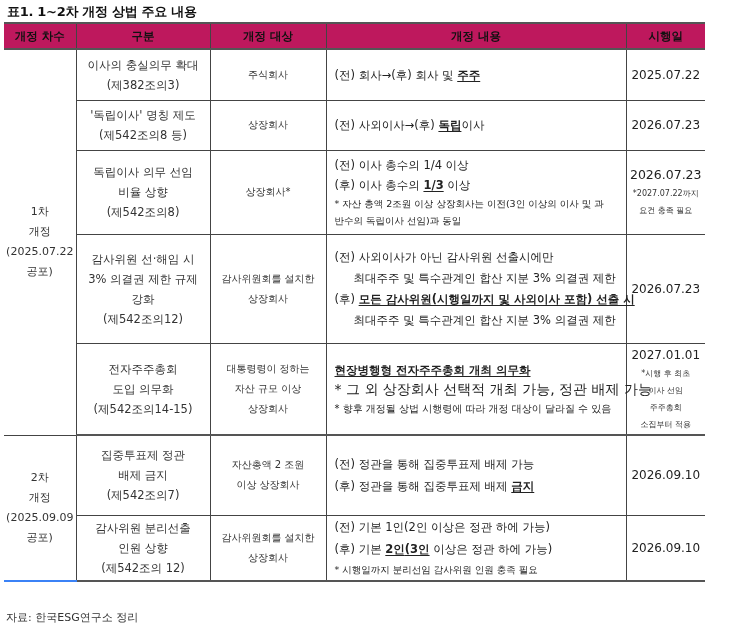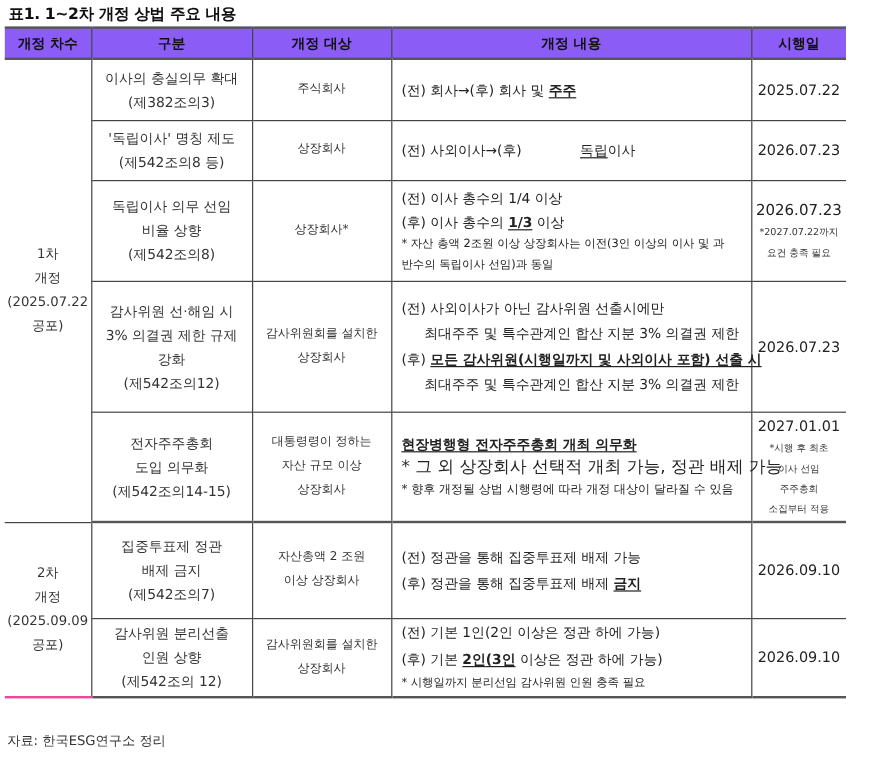--- a/index.html
+++ b/index.html
@@ -14,21 +14,21 @@
       letter-spacing: -0.3px;
     }
     table.main {
       position: absolute; left: 4px; top: 22px;
       width: 701px;
       border-collapse: collapse;
       table-layout: fixed;
       font-size: 11px;
     }
     table.main th {
-      background: #8b5cf6;
+      background: #be185d;
       font-weight: bold;
       font-size: 11.5px;
       height: 24px;
       border-top: 2px solid #555;
       border-bottom: 2px solid #555;
       border-left: 1px solid #444;
       border-right: 1px solid #444;
       padding: 0;
       text-align: center;
       color: #111;
@@ -49,21 +49,21 @@
     .c-stage { color: #333; font-size: 11px; line-height: 21px; }
     .c-cat { font-size: 11.5px; line-height: 22px; color: #333; }
     .c-target { font-size: 10px; line-height: 21px; color: #333; }
     .c-content { text-align: left !important; padding-left: 8px !important; font-size: 11.5px; color: #222; }
     .c-date { font-size: 12px; color: #222; }
     .line { display: block; white-space: nowrap; }
     .indent { padding-left: 19px; }
     .note { font-size: 9.5px; line-height: 17px; }
     .small-note { font-size: 8px; line-height: 17px; color: #333; display: block; }
     .u { text-decoration: underline; font-weight: bold; text-underline-offset: 2px; }
-    .b { font-weight: normal; margin-left: 45px; }
+    .b { font-weight: bold; }
     .footer {
       position: absolute; left: 6px; top: 610px;
       font-size: 11px; color: #333;
     }
   </style>
 </head>
 <body>
 
 <div class="title">표1. 1~2차 개정 상법 주요 내용</div>
 
@@ -181,21 +181,21 @@
       <td class="c-date">
         <span class="line">2027.01.01</span>
         <span class="small-note">*시행 후 최초</span>
         <span class="small-note">이사 선임</span>
         <span class="small-note">주주총회</span>
         <span class="small-note">소집부터 적용</span>
       </td>
     </tr>
 
     <tr style="height:80px">
-      <td rowspan="2" class="c-stage last-stage" style="border-bottom:2px solid #ec4899">
+      <td rowspan="2" class="c-stage last-stage" style="border-bottom:2px solid #3b82f6">
         <span class="line">2차</span>
         <span class="line">개정</span>
         <span class="line">(2025.09.09</span>
         <span class="line">공포)</span>
       </td>
       <td class="c-cat">
         <span class="line">집중투표제 정관</span>
         <span class="line">배제 금지</span>
         <span class="line">(제542조의7)</span>
       </td>

